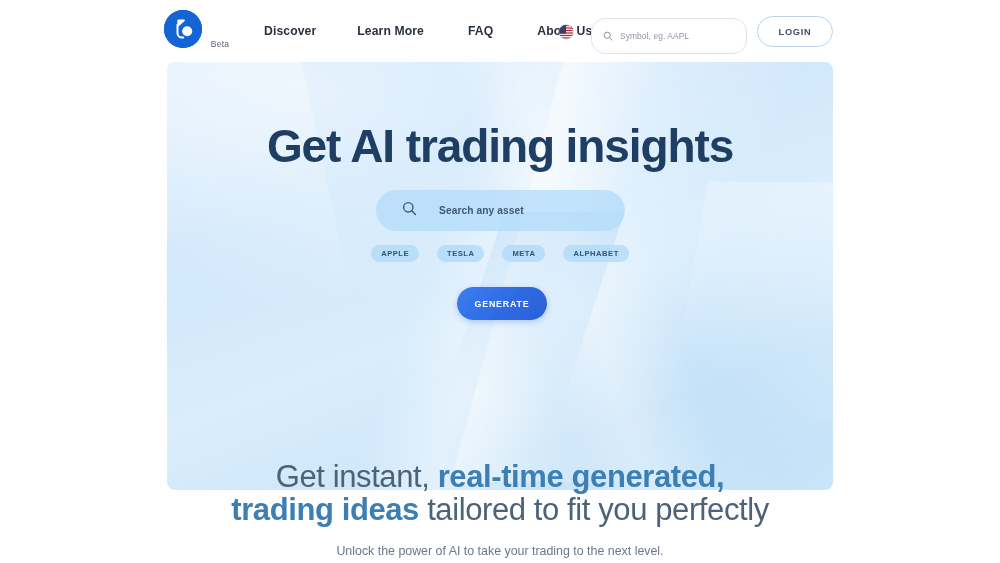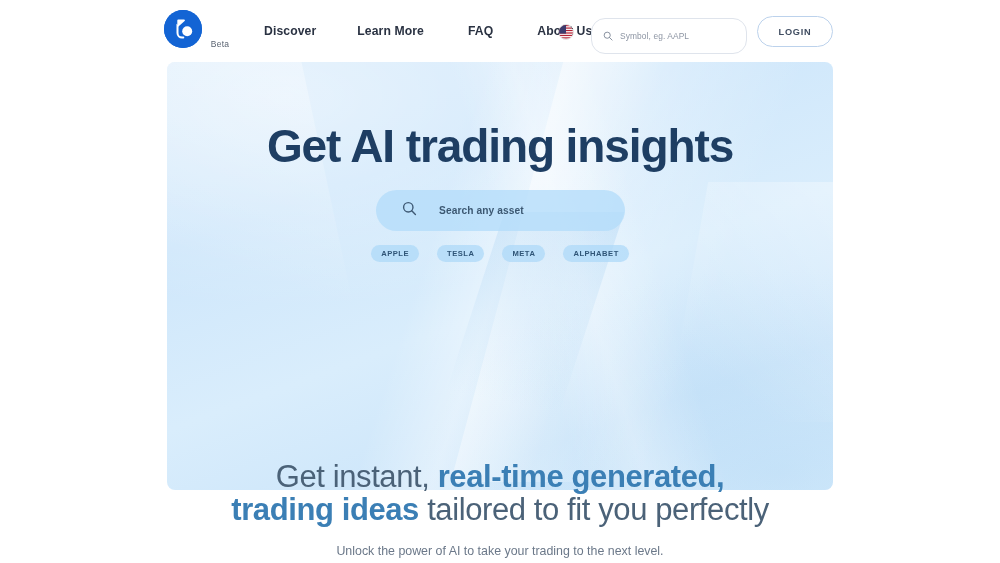--- a/index.html
+++ b/index.html
@@ -340,20 +340,21 @@
       <span class="ph">Search any asset</span>
     </div>
 
     <div class="chips">
       <span class="chip">APPLE</span>
       <span class="chip">TESLA</span>
       <span class="chip">META</span>
       <span class="chip">ALPHABET</span>
     </div>
 
+    <button class="generate-btn">GENERATE</button>
   </div>
 
   <div class="section">
     <div class="section-head">
       <span>Get instant, </span><b>real-time generated, trading ideas</b><span> tailored to fit you perfectly</span>
     </div>
     <div class="section-sub">Unlock the power of AI to take your trading to the next level. Get real-time actionable trading ideas.</div>
   </div>
 
 </div>

